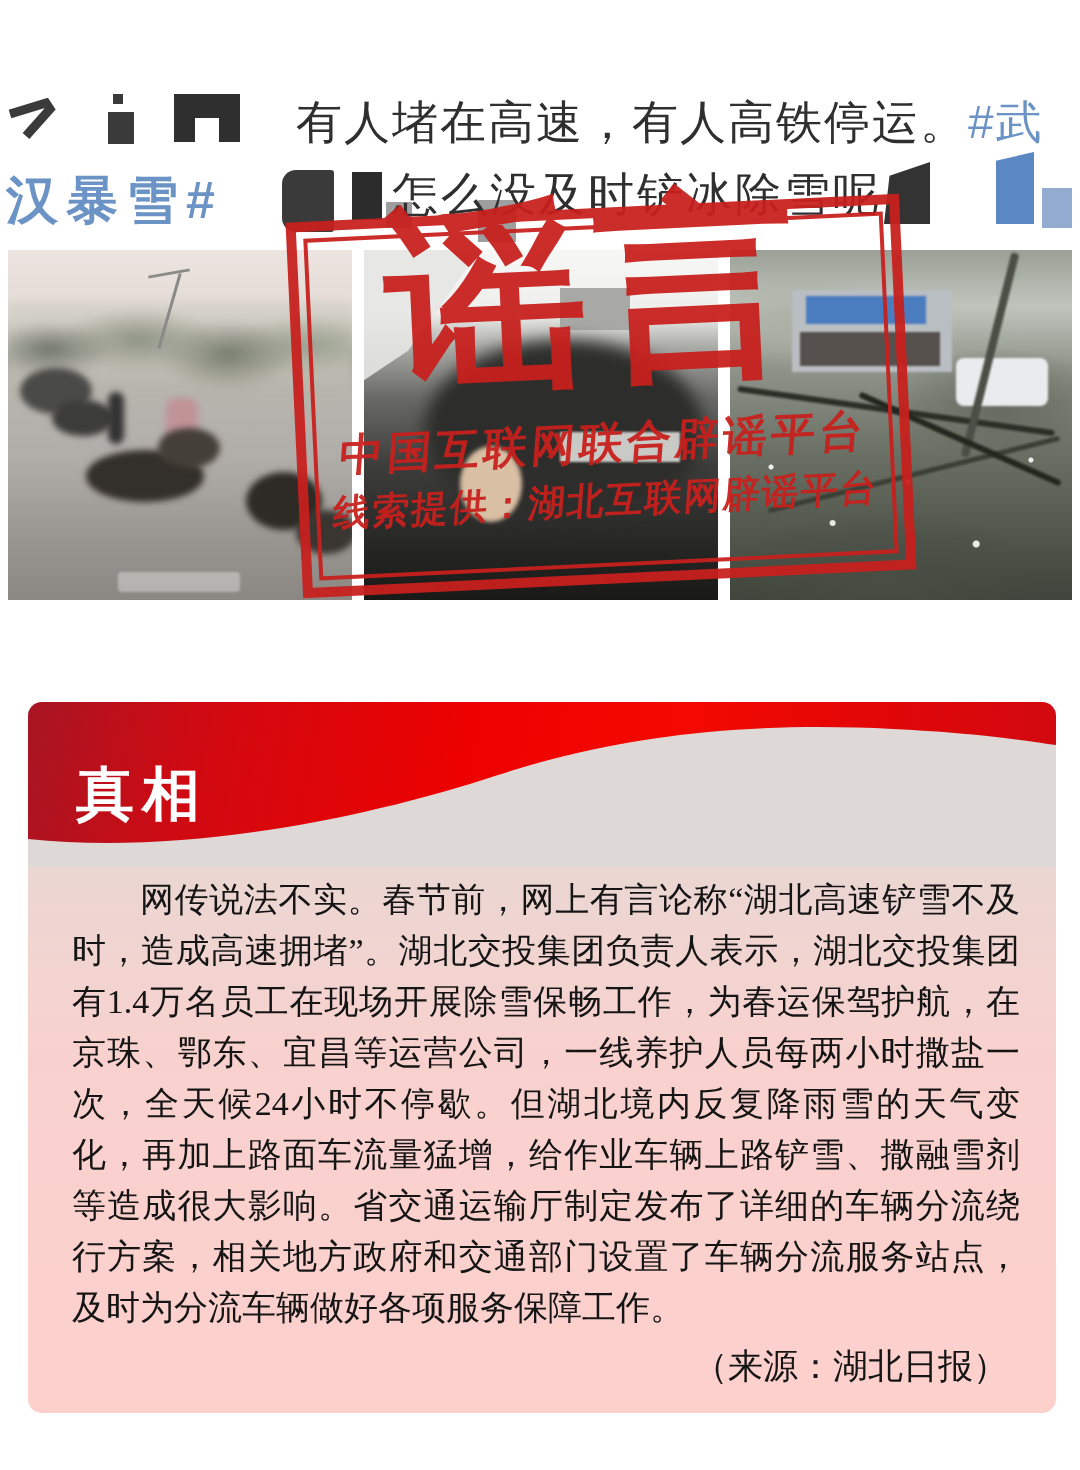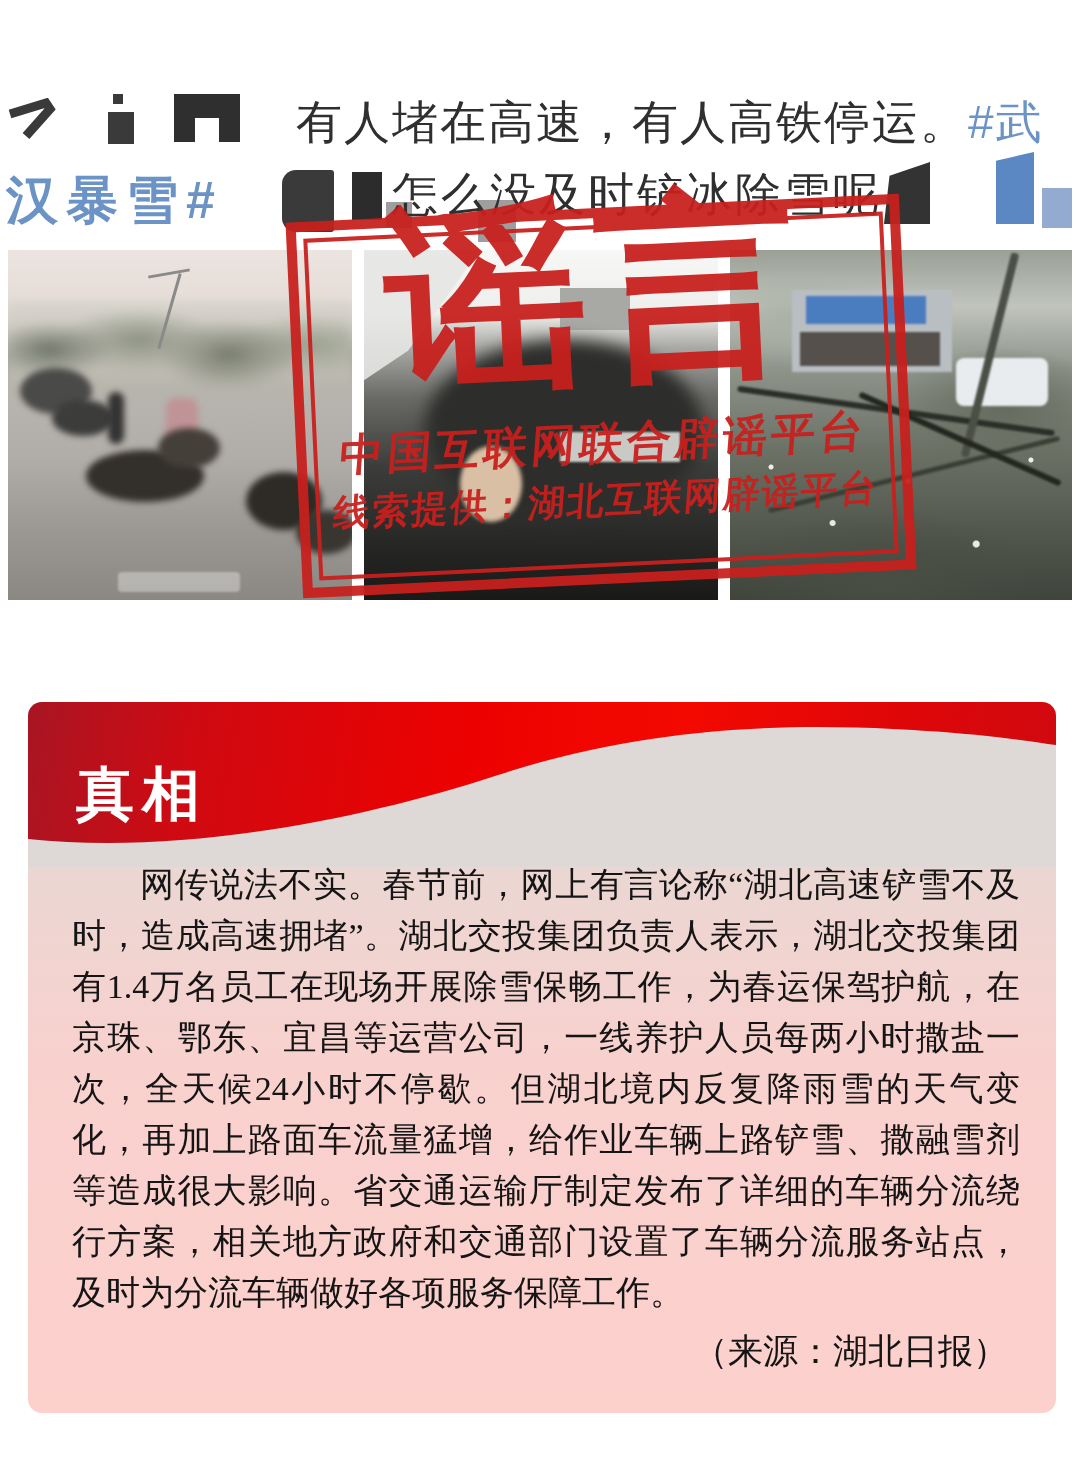--- a/index.html
+++ b/index.html
@@ -70,21 +70,21 @@
     font-size:37px;font-weight:900;letter-spacing:2px;transform:skewX(-7deg);}
 
   
   .card{left:28px;top:702px;width:1028px;height:711px;border-radius:14px;overflow:hidden;
     background:linear-gradient(180deg,#ded9d7 0%,#ecd6d2 26%,#f8d1ce 50%,#fdd0cc 100%);}
   .card-header{position:absolute;top:0;left:0;width:100%;height:165px;
     background:linear-gradient(100deg,#a81523 0%,#cf0a12 16%,#ec0100 42%,#f40900 62%,#e00608 82%,#cf0a10 100%);}
   .card-wave{position:absolute;left:0;bottom:0;width:100%;height:150px;display:block;}
   .card-title{position:absolute;left:48px;top:26px;color:#ffffff;font-size:58px;
     font-weight:700;letter-spacing:8px;font-family:"Liberation Serif","DejaVu Serif",serif;margin-top:28px;}
-  .card-body{position:absolute;left:0;top:153px;width:100%;}
+  .card-body{position:absolute;left:0;top:168px;width:100%;}
   .card-paragraph{margin:4px 36px 0 44px;font-size:34px;line-height:51px;color:#151515;
     text-align:justify;text-indent:2em;
     font-family:"Liberation Serif","DejaVu Serif",serif;}
   .card-source{margin:10px 48px 0 0;text-align:right;font-size:35px;color:#151515;
     font-family:"Liberation Serif","DejaVu Serif",serif;padding-left:32px;}
 </style>
 </head>
 <body>
 
 <div class="abs" style="left:0;top:90px;width:1080px;height:72px;">

